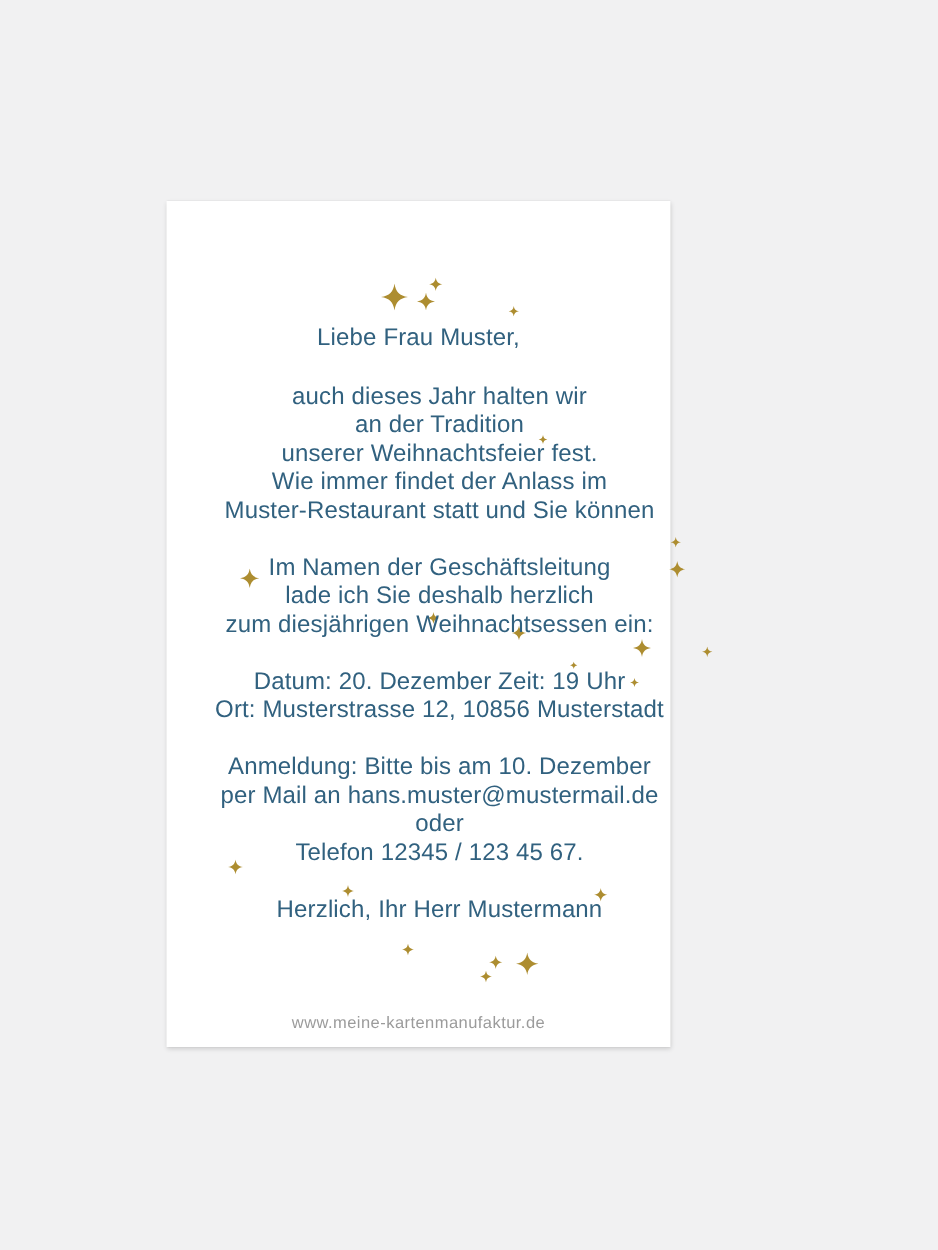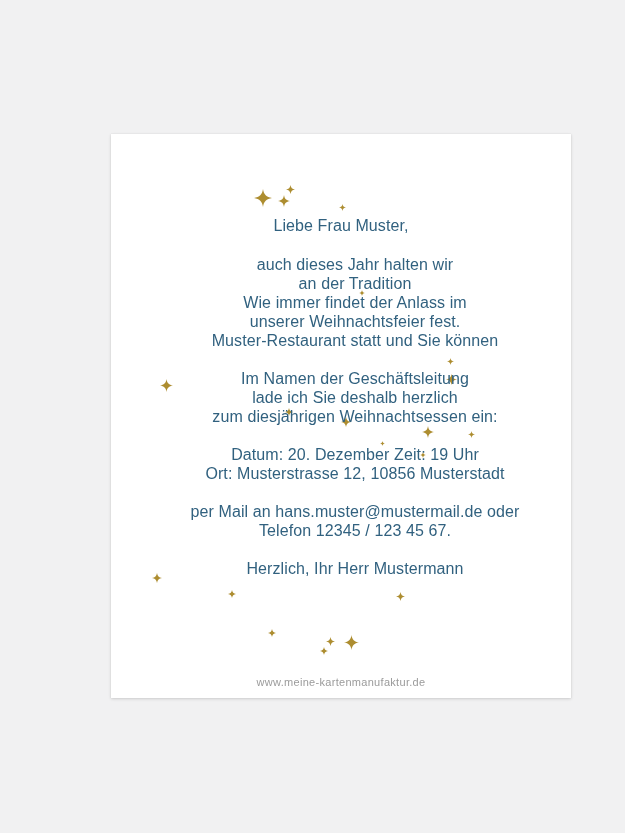--- a/index.html
+++ b/index.html
@@ -14,21 +14,21 @@
     overflow: hidden;
   }
   .stage {
     position: absolute;
     inset: 0;
   }
   .card {
     position: absolute;
     left: 111px;
     top: 134px;
-    width: 460px;
+    width: 336px;
     height: 564px;
     background: #ffffff;
     box-shadow: 0 1px 3px rgba(0,0,0,0.15), 0 0 1px rgba(0,0,0,0.10);
   }
   .stars-layer {
     position: absolute;
     inset: 0;
     pointer-events: none;
   }
   .star {
@@ -140,37 +140,38 @@
           <path d="M50 0C54.5 31 69 45.5 100 50C69 54.5 54.5 69 50 100C45.5 69 31 54.5 0 50C31 45.5 45.5 31 50 0Z" fill="#ad8d30"></path>
         </svg>
       </div>
 
     <div class="content" style="color: rgb(49, 97, 127);">
       <div class="greeting">Liebe Frau Muster,</div>
 
       <div class="para">
         <div>auch dieses Jahr halten wir</div>
         <div>an der Tradition</div>
+        <div>unserer Weihnachtsfeier fest.</div>
         <div>Wie immer findet der Anlass im</div>
-        <div>unserer Weihnachtsfeier fest.</div>
         <div>Muster-Restaurant statt und Sie können</div>
       </div>
 
       <div class="para">
         <div>Im Namen der Geschäftsleitung</div>
         <div>lade ich Sie deshalb herzlich</div>
         <div>zum diesjährigen Weihnachtsessen ein:</div>
       </div>
 
       <div class="para para--details">
         <div>Datum: 20. Dezember Zeit: 19 Uhr</div>
         <div>Ort: Musterstrasse 12, 10856 Musterstadt</div>
       </div>
 
       <div class="para">
+        <div>Anmeldung: Bitte bis am 10. Dezember</div>
         <div>per Mail an hans.muster@mustermail.de oder</div>
         <div>Telefon 12345 / 123 45 67.</div>
       </div>
 
       <div class="para para--closing">
         <div>Herzlich, Ihr Herr Mustermann</div>
       </div>
     </div>
 
     <div class="website" style="color: rgb(155, 155, 155);">www.meine-kartenmanufaktur.de</div>

